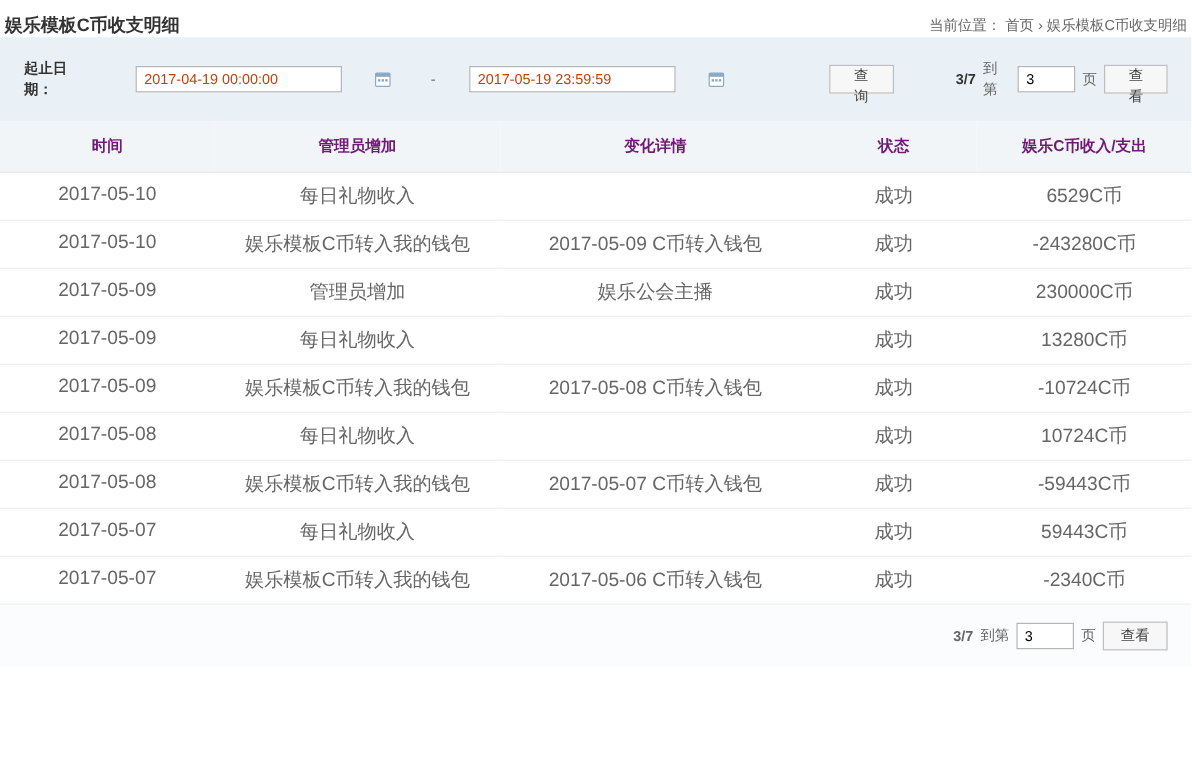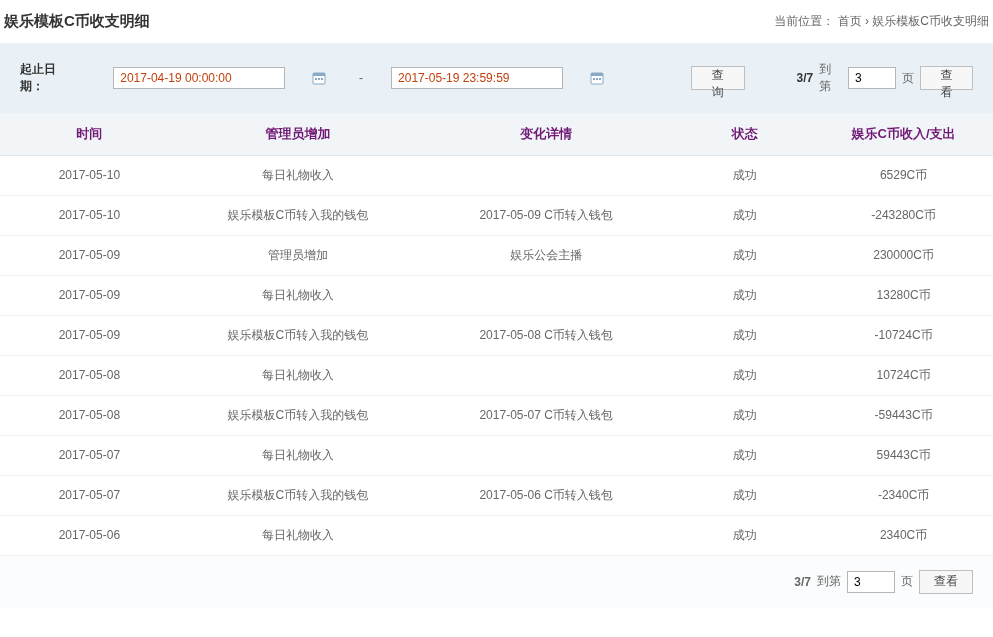--- a/index.html
+++ b/index.html
@@ -8,21 +8,21 @@
     font-family: "Microsoft YaHei", Arial, sans-serif;
     font-size: 12px;
     color: #666;
     background: #fff;
     width: 993px;
   }
   .header {
     display: flex;
     justify-content: space-between;
     align-items: center;
-    padding: 12px 4px 12px 4px;
+    padding: 12px 4px 0 4px;
   }
   .title {
     font-size: 15px;
     font-weight: bold;
     color: #333;
   }
   .breadcrumb {
     font-size: 12px;
     color: #666;
   }
@@ -92,21 +92,21 @@
     font-size: 13px;
     height: 42px;
     text-align: center;
     border-bottom: 1px solid #e6e6e6;
   }
   tbody td {
     height: 40px;
     text-align: center;
     border-bottom: 1px solid #eeeeee;
     color: #666;
-    font-size: 12px;
+    font-size: 16px;
   }
   .col-time   { width: 18%; }
   .col-reason { width: 24%; }
   .col-detail { width: 26%; }
   .col-status { width: 14%; }
   .col-amount { width: 18%; }
   .footer {
     display: flex;
     justify-content: flex-end;
     align-items: center;
@@ -236,27 +236,20 @@
         <td>成功</td>
         <td>59443C币</td>
       </tr>
       <tr>
         <td>2017-05-07</td>
         <td>娱乐模板C币转入我的钱包</td>
         <td>2017-05-06 C币转入钱包</td>
         <td>成功</td>
         <td>-2340C币</td>
       </tr>
-      <tr>
-        <td>2017-05-06</td>
-        <td>每日礼物收入</td>
-        <td></td>
-        <td>成功</td>
-        <td>2340C币</td>
-      </tr>
     </tbody>
 </table>
 
 <div class="footer">
   <b>3/7</b>
   <span>到第</span>
   <input class="page-input" value="3" style="">
   <span>页</span>
   <button class="btn">查看</button>
 </div>

